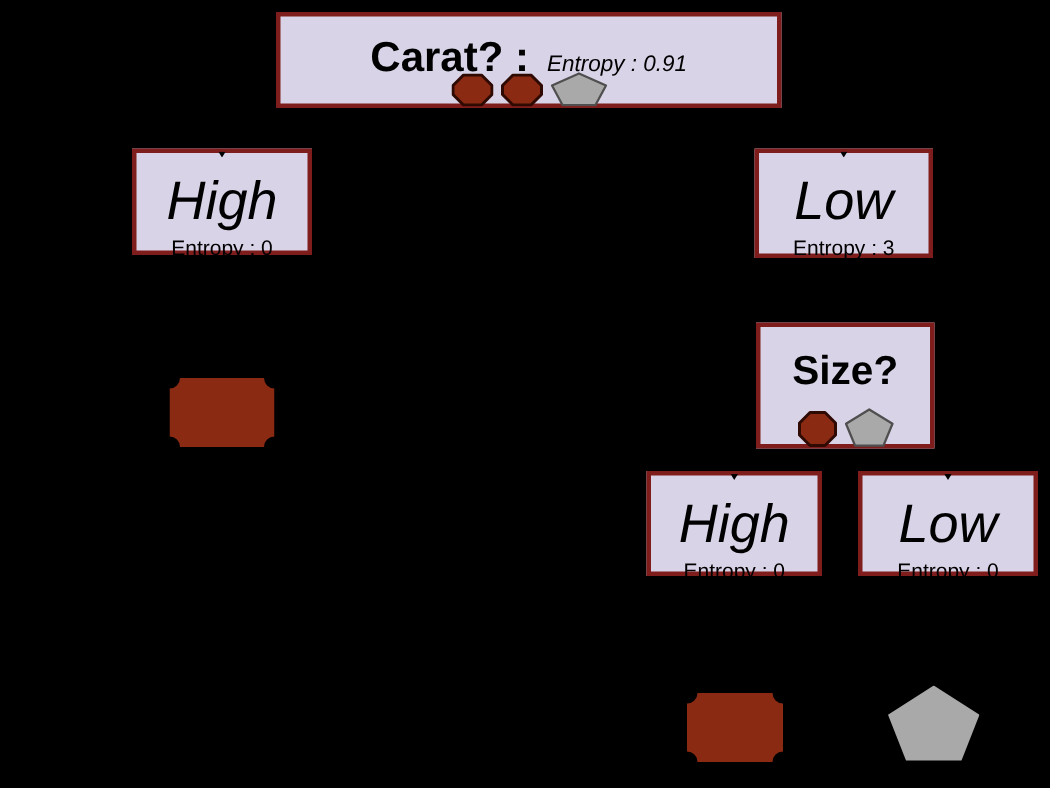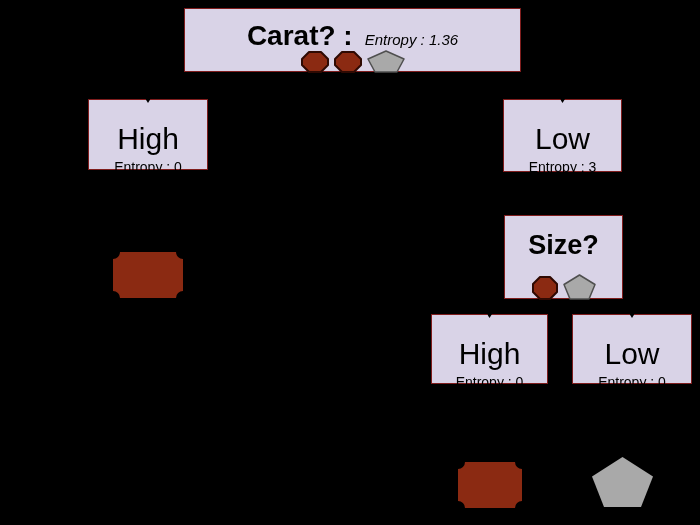--- a/index.html
+++ b/index.html
@@ -1,37 +1,37 @@
 <!DOCTYPE html>
 <html><head>
 <meta charset="utf-8">
 <style>
   html,body{margin:0;padding:0;background:#000;}
   .canvas{
     position:relative;width:700px;height:525px;background:#000000;
     font-family:"Liberation Sans", sans-serif;color:#000;overflow:hidden;
   }
   .node{
-    position:absolute;background:#D9D3E7;border:1px solid #7f1d1d;
+    position:absolute;background:#D9D3E7;border:3px solid #7f1d1d;
     box-sizing:border-box;text-align:center;
   }
   .n-root{left:184px;top:8px;width:337px;height:64px;}
   .n-carat-high{left:88px;top:99px;width:120px;height:71px;}
   .n-carat-low{left:503px;top:99px;width:119px;height:73px;}
   .n-size{left:504px;top:215px;width:119px;height:84px;}
   .n-size-high{left:431px;top:314px;width:117px;height:70px;}
   .n-size-low{left:572px;top:314px;width:120px;height:70px;}
 
   .titlerow{
     display:flex;justify-content:center;align-items:baseline;
     gap:12px;padding-top:13px;white-space:nowrap;
   }
   .t-bold{font-weight:bold;font-size:28px;line-height:1;}
   .t-entropy{font-style:italic;font-size:15px;line-height:1;}
-  .child-title{font-size:30px;line-height:1;padding-top:24px;}
+  .child-title{font-style:italic;font-size:36px;line-height:1;padding-top:14px;}
   .child-entropy{font-size:14px;line-height:1;padding-top:6px;}
   .size-title{font-weight:bold;font-size:27px;line-height:1;padding-top:16px;}
 
   .iconrow{
     position:absolute;left:50%;bottom:-2px;transform:translateX(-50%);
     display:flex;align-items:flex-end;gap:5px;
   }
   .iconrow svg{display:block;}
   .oct{stroke:#2F0A03;stroke-width:2;stroke-linejoin:round;}
   .pent-s{stroke:#4F4F4F;stroke-width:1.5;stroke-linejoin:round;}
@@ -48,21 +48,21 @@
   .leaf-pentagon-bottom{left:592px;top:457px;}
 </style>
 </head>
 <body>
 
 <div class="canvas">
 
   <div class="node n-root">
     <div class="titlerow">
       <span class="t-bold">Carat? :</span>
-      <span class="t-entropy">Entropy : 1.36</span>
+      <span class="t-entropy">Entropy : 0.91</span>
     </div>
     <div class="iconrow">
       <svg width="28" height="22" viewBox="0 0 28 22">
         <polygon class="oct" points="8,1 20,1 27,8 27,14 20,21 8,21 1,14 1,8" fill="#8B2A12"></polygon>
       </svg>
       <svg width="28" height="22" viewBox="0 0 28 22">
         <polygon class="oct" points="8,1 20,1 27,8 27,14 20,21 8,21 1,14 1,8" fill="#8B2A12"></polygon>
       </svg>
       <svg width="38" height="23" viewBox="0 0 38 23">
         <polygon class="pent-s" points="19,1 37,9 30,22 8,22 1,9" fill="#A9A9A9"></polygon>

